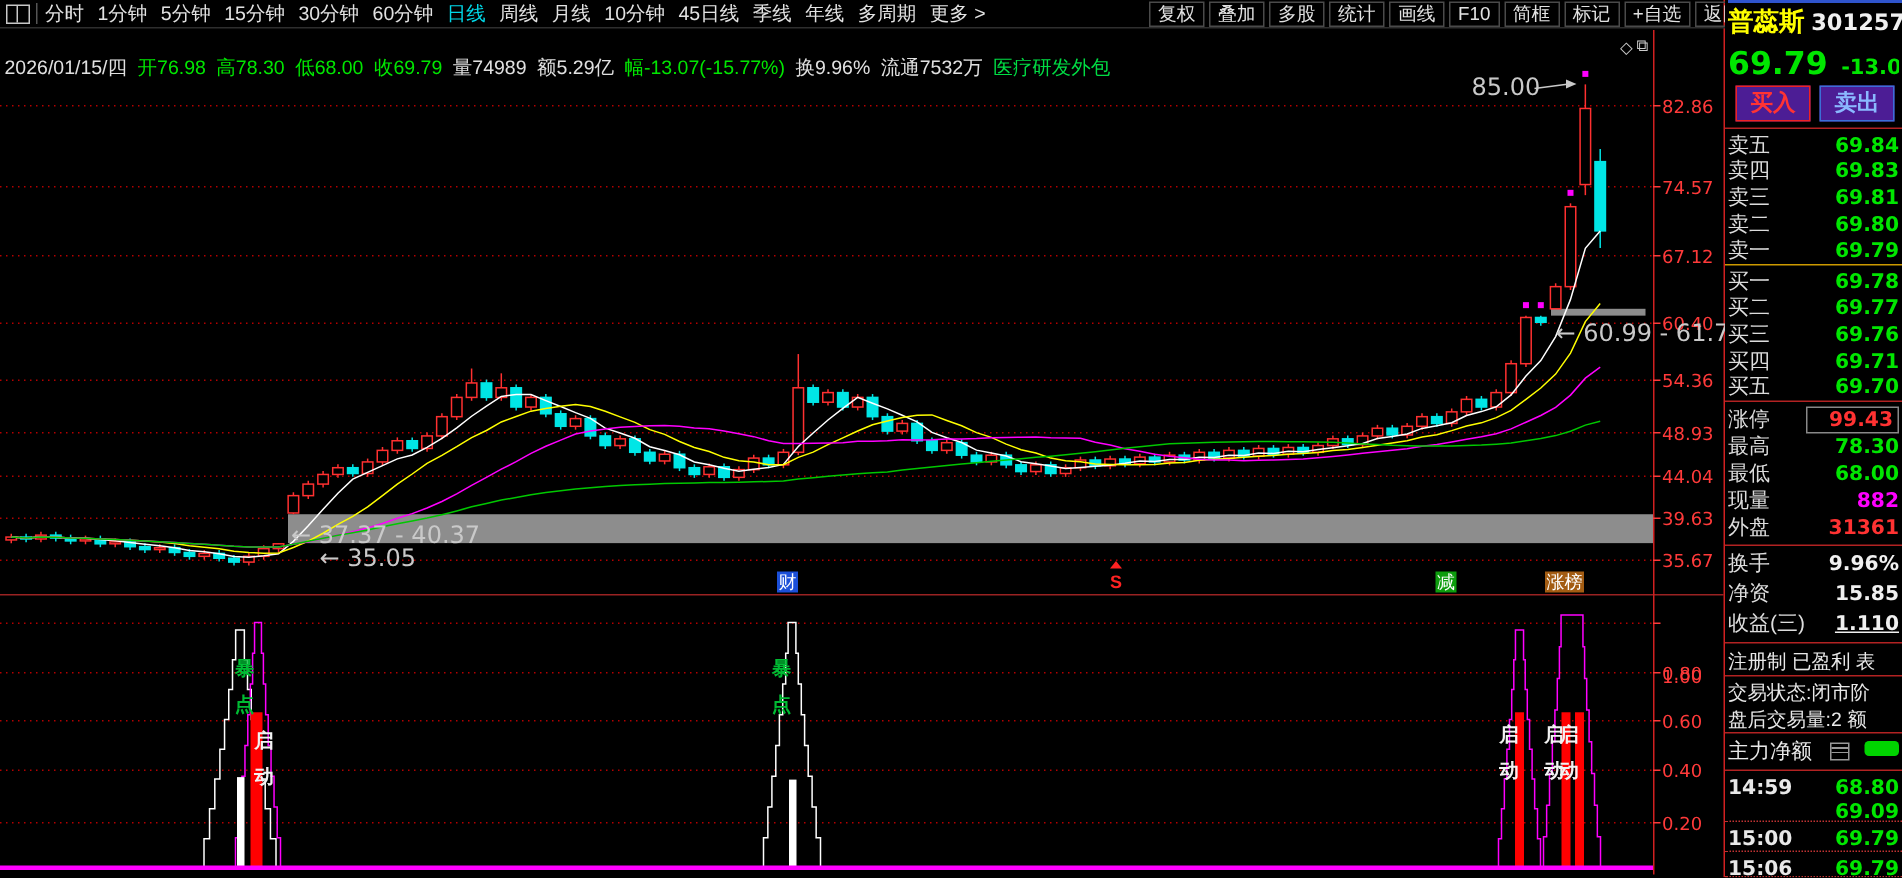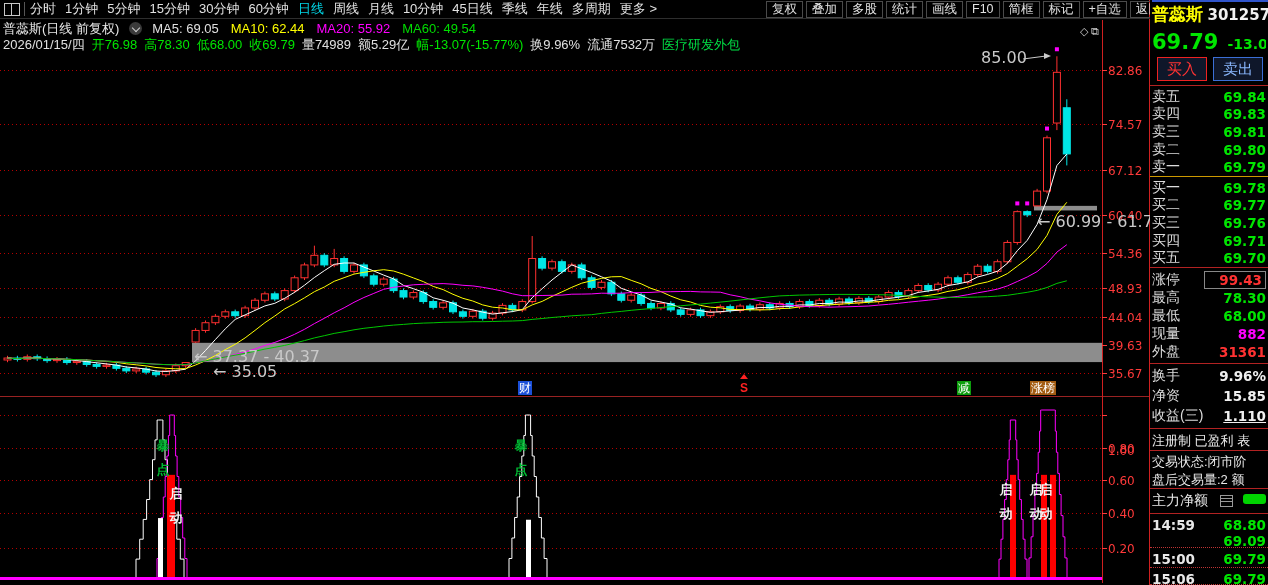--- a/index.html
+++ b/index.html
@@ -32,21 +32,21 @@
   .vlab{position:absolute;width:16px;text-align:center;font-size:13px;font-weight:bold;line-height:24px;}
   
   .ann{position:absolute;color:#c9c9c9;font-size:16px;font-family:"DejaVu Sans",sans-serif;}
   
   #quote{position:absolute;left:1150px;top:0;width:118px;height:585px;background:#000;}
   #quote .sep{position:absolute;left:0;width:118px;height:0;border-top:1px solid #b22222;}
   #quote .dsep{position:absolute;left:0;width:118px;height:0;border-top:1px dotted #c03333;}
   .qrow{position:absolute;left:2px;width:114px;height:17px;font-size:14px;display:flex;justify-content:space-between;align-items:center;}
   .qrow .ql{color:#dcdcdc;}
   .qrow .qv{font-weight:bold;font-family:"DejaVu Sans",sans-serif;font-size:13.5px;}
-  .btn{position:absolute;top:57px;width:48px;height:22px;line-height:22px;text-align:center;font-size:15px;font-weight:normal;background:#0f172a;}
+  .btn{position:absolute;top:57px;width:48px;height:22px;line-height:22px;text-align:center;font-size:15px;font-weight:bold;background:#4c1d95;}
   #mficon{position:absolute;left:70px;top:495px;width:11px;height:10px;border:1px solid #999;
           background:linear-gradient(#000 0 2px,#999 2px 3px,#000 3px 5px,#999 5px 6px,#000 6px 10px);}
   #mfbar{position:absolute;left:93px;top:494px;width:23px;height:10px;background:#00d400;border-radius:3px;}
   .ticktime{color:#e8e8e8;font-weight:bold;font-family:"DejaVu Sans",sans-serif;font-size:13.5px;}
 </style>
 </head>
 <body>
 
 <div id="app">
   <svg id="chart-svg" style="position:absolute;left:0;top:0" width="1268" height="585">
@@ -352,30 +352,20 @@
         <span>统计</span>
         <span>画线</span>
         <span>F10</span>
         <span>简框</span>
         <span>标记</span>
         <span>+自选</span>
         <span>返回</span>
       </nav>
   </div>
 
-  <div id="info1">
-    <span style="color:#e8e8e8">普蕊斯(日线 前复权)</span>
-    <span class="chev"></span>
-    <span id="ma-values" style="display:flex;gap:12px">
-        <span style="color: rgb(224, 224, 224);">MA5: 69.05</span>
-        <span style="color: rgb(255, 255, 0);">MA10: 62.44</span>
-        <span style="color: rgb(255, 0, 255);">MA20: 55.92</span>
-        <span style="color: rgb(0, 221, 0);">MA60: 49.54</span>
-      </span>
-  </div>
   <div id="info2">
       <span style="color: rgb(224, 224, 224);">2026/01/15/四</span>
       <span style="color: rgb(0, 230, 0);">开76.98</span>
       <span style="color: rgb(0, 230, 0);">高78.30</span>
       <span style="color: rgb(0, 230, 0);">低68.00</span>
       <span style="color: rgb(0, 230, 0);">收69.79</span>
       <span style="color: rgb(224, 224, 224);">量74989</span>
       <span style="color: rgb(224, 224, 224);">额5.29亿</span>
       <span style="color: rgb(0, 230, 0);">幅-13.07(-15.77%)</span>
       <span style="color: rgb(224, 224, 224);">换9.96%</span>

